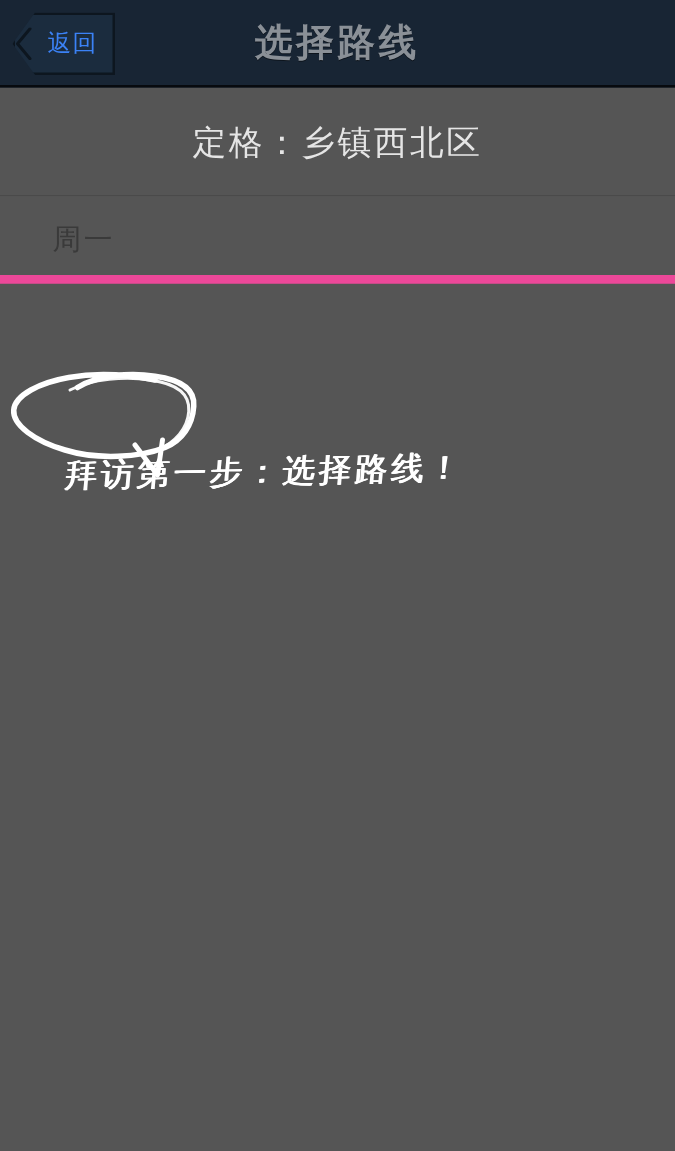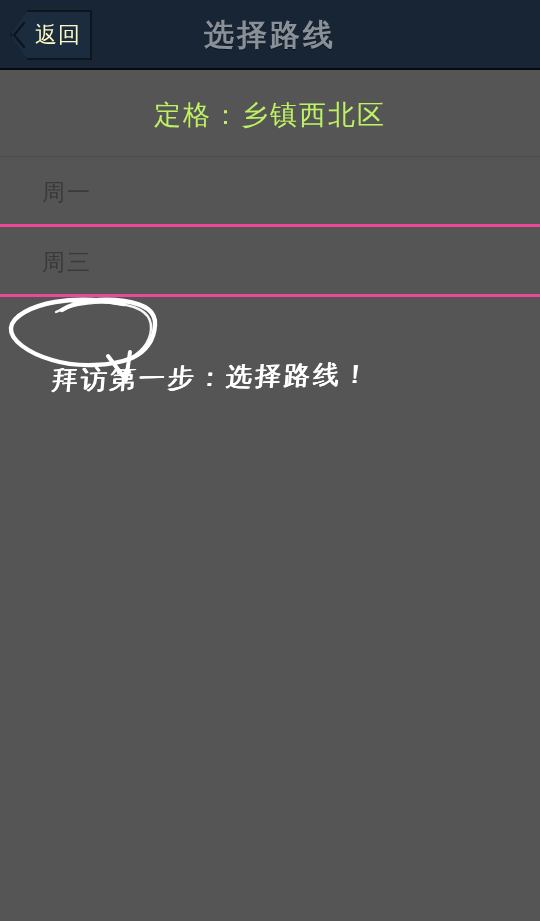--- a/index.html
+++ b/index.html
@@ -63,22 +63,22 @@
     position: absolute;
     left: 10px;
     top: 10px;
     width: 82px;
     height: 50px;
     display: flex;
     align-items: center;
     justify-content: center;
     padding-left: 14px;
     box-sizing: border-box;
-    color: #fef9c3;
-    font-size: 22px;
+    color: #3b82f6;
+    font-size: 19px;
     letter-spacing: 1px;
     pointer-events: none;
   }
 
   .navbar-title {
     position: absolute;
     left: 0;
     top: 0;
     width: 540px;
     height: 70px;
@@ -93,40 +93,40 @@
 
   
   .section-header {
     position: absolute;
     top: 72px;
     left: 0;
     width: 540px;
     height: 85px;
     line-height: 85px;
     text-align: center;
-    color: #bef264;
+    color: #e5e5e5;
     font-size: 27px;
     letter-spacing: 2px;
     box-sizing: border-box;
     border-bottom: 1px solid #4a4a4a;
   }
 
   
   .route-list {
     position: absolute;
     top: 157px;
     left: 0;
     width: 540px;
   }
   .route-row {
     position: relative;
     height: 70px;
     line-height: 70px;
     box-sizing: border-box;
-    border-bottom: 3px solid #ec4899;
+    border-bottom: 7px solid #ec4899;
     background: #555555;
     cursor: pointer;
     text-align: right;
   }
   .route-row-label {
     position: absolute;
     left: 42px;
     top: 0;
     height: 70px;
     line-height: 70px;
@@ -177,23 +177,20 @@
 
   <div class="section-header">定格：乡镇西北区</div>
 
   <div class="route-list">
 
     <div class="route-row">
       <span class="route-row-label">周一</span>
     </div>
 
 
-    <div class="route-row">
-      <span class="route-row-label">周三</span>
-    </div>
 
 
 
 
   </div>
 
   <div class="annotation-layer">
 
     <svg width="540" height="921" viewBox="0 0 540 921" style="position:absolute;left:0;top:0;">
 

